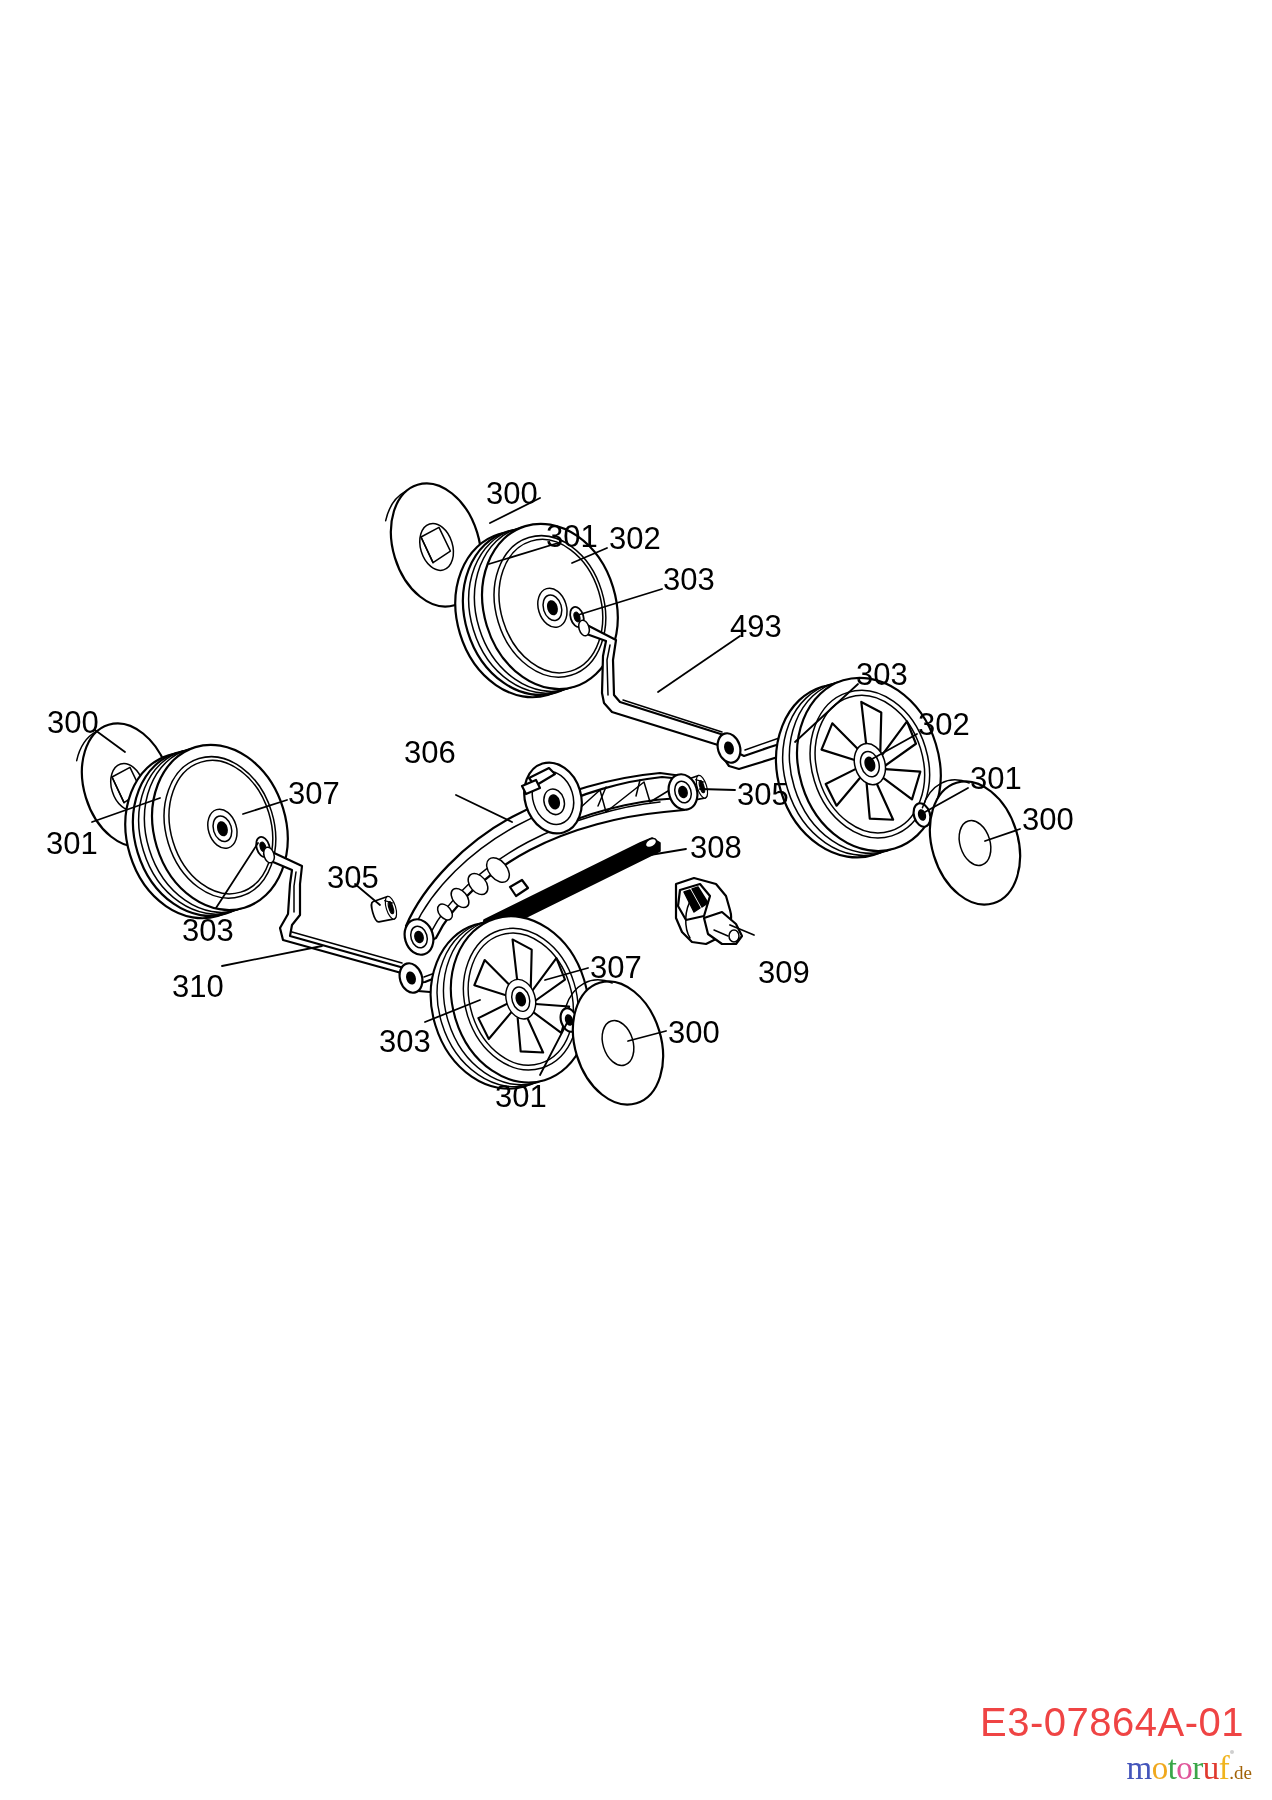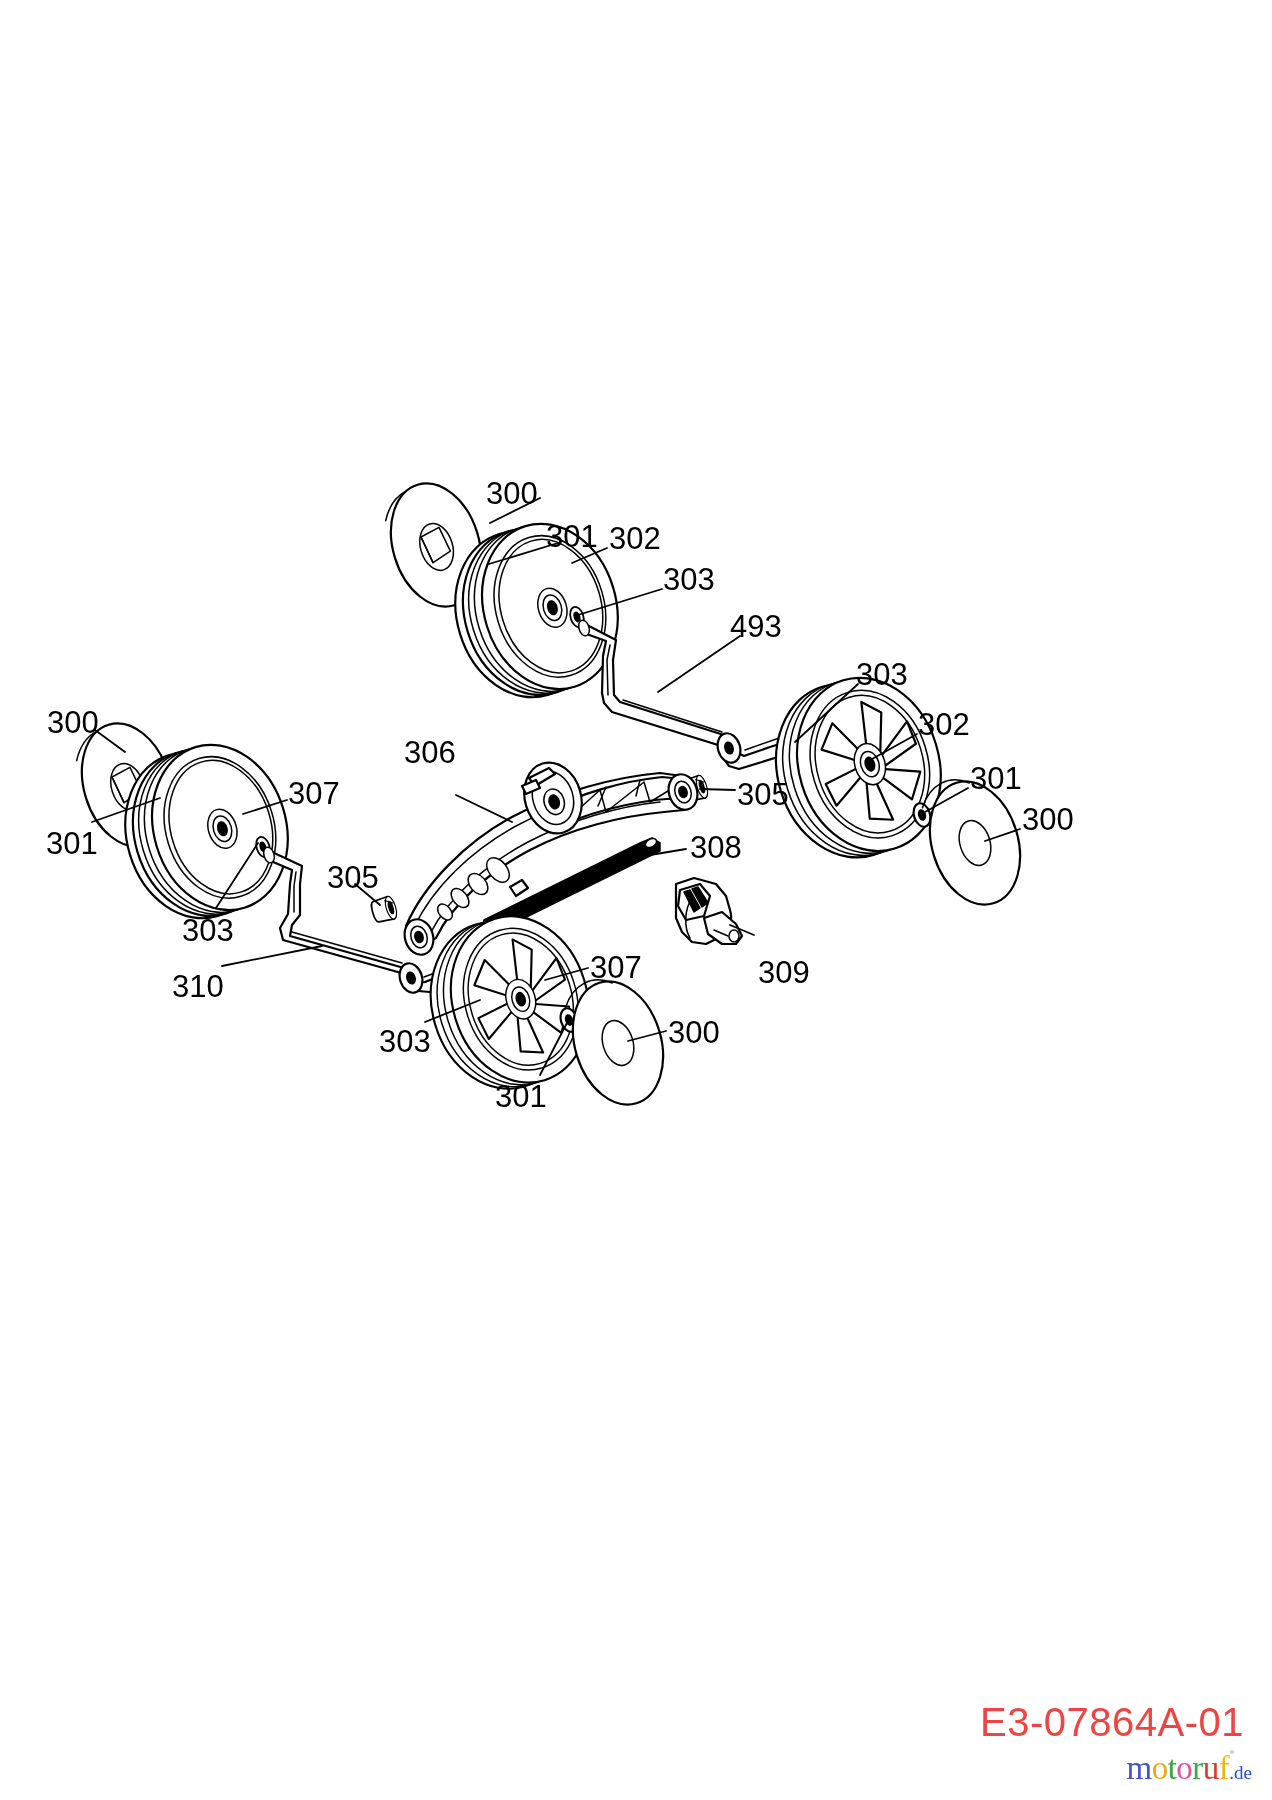--- a/index.html
+++ b/index.html
@@ -52,21 +52,21 @@
     top: 1752px;
     font-family: "Liberation Serif", serif;
     font-size: 33px;
     line-height: 1;
     white-space: nowrap;
     letter-spacing: -0.5px;
   }
   #brand-logo .l { display: inline-block; }
   #brand-logo .suffix {
     font-size: 19px;
-    color: #1d4ed8;
+    color: #a16207;
     letter-spacing: 0px;
   }
   .dot-accent {
     position: relative;
     display: inline-block;
   }
   .dot-accent::after {
     content: "";
     position: absolute;
     top: -2px;

